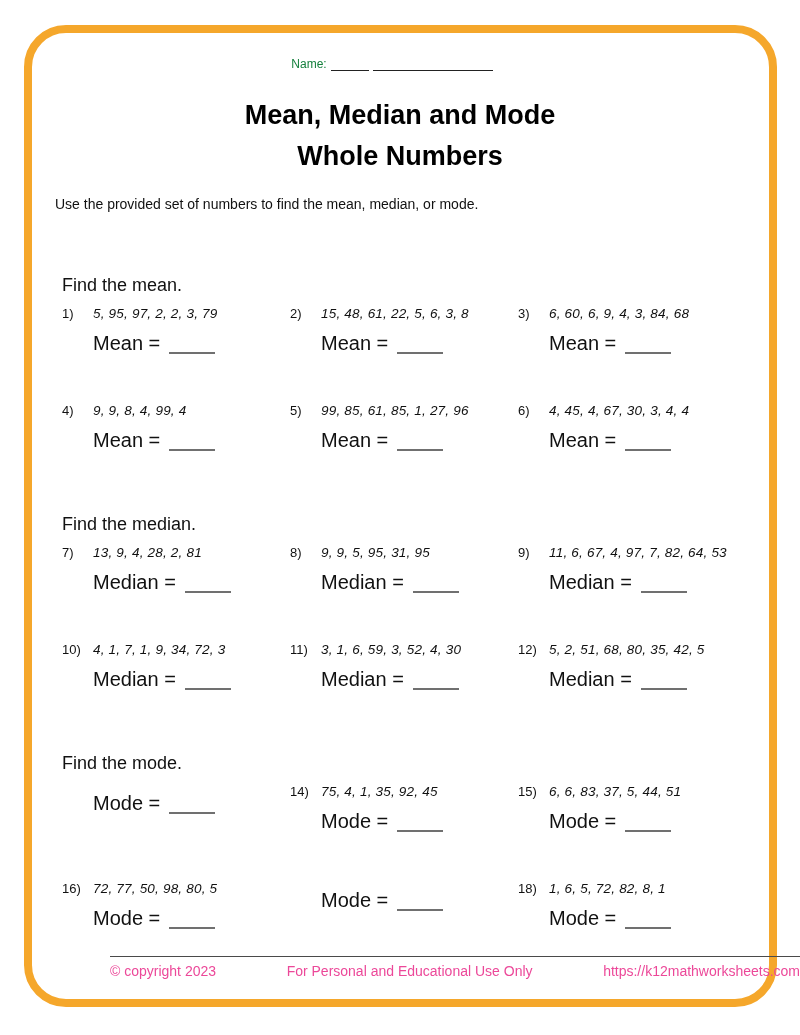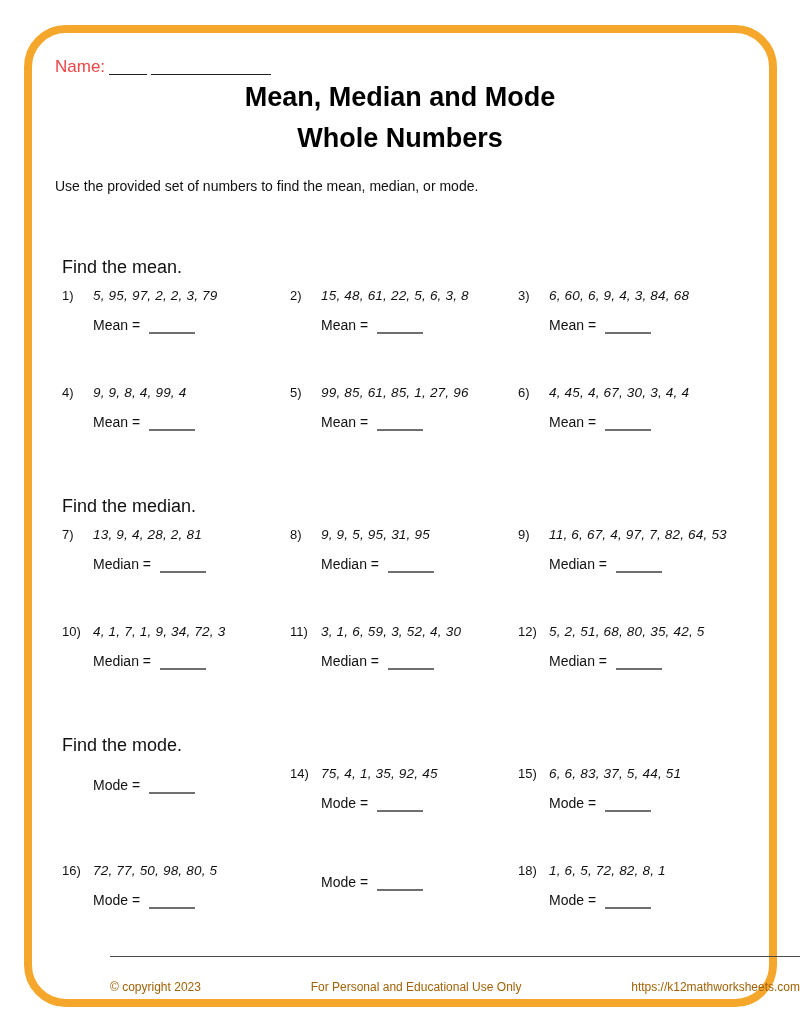--- a/index.html
+++ b/index.html
@@ -7,52 +7,52 @@
   .sheet {
     position:relative; width:800px; height:1035px; background:#ffffff;
     font-family:"Liberation Sans", sans-serif; color:#111; overflow:hidden;
   }
   .frame {
     position:absolute; left:24px; top:25px; width:753px; height:982px;
     border:8px solid #F5A72B; border-radius:42px; pointer-events:none;
   }
   .content { position:absolute; left:55px; top:0; width:690px; }
 
-  .name-row { margin-top:57px; text-align:left; padding-right:16px; font-size:17px; color:#ef4444; }
+  .name-row { margin-top:57px; text-align:center; padding-right:16px; font-size:12px; color:#15803d; }
   .name-label { margin-right:4px; }
   .name-line { display:inline-block; height:2px; border-bottom:1.5px solid #222; transform:translateY(3px); }
   .name-line.seg1 { width:38px; }
   .name-line.seg2 { width:120px; margin-left:4px; }
 
-  .title { text-align:center; font-size:27px; font-weight:700; line-height:41px; color:#000; }
+  .title { margin-top:24px; text-align:center; font-size:27px; font-weight:700; line-height:41px; color:#000; }
 
   .instruction { margin-top:19px; font-size:14px; color:#111; }
 
   .section { margin-top:63px; }
   .section:first-of-type { margin-top:10px; }
   .section-heading { font-size:18px; margin:0 0 9px 7px; color:#111; }
 
   .problems {
     display:grid; margin-left:7px;
     grid-template-columns:228px 228px 227px;
     row-gap:48px;
   }
   .problem { font-size:13.5px; }
   .prob-line1 { display:flex; line-height:18px; }
   .prob-num { width:31px; flex:0 0 31px; font-size:13px; }
   .prob-numbers { white-space:nowrap; letter-spacing:0.2px;font-style:italic; }
-  .prob-line2 { margin-top:9px; padding-left:31px; font-size:14px; line-height:22px; }
+  .prob-line2 { margin-top:9px; padding-left:31px; font-size:20px; line-height:22px; }
   .answer-blank {
     display:inline-block; width:46px; height:8px;
     border-bottom:2px solid #707070; margin-left:9px; transform:translateY(4px);
   }
 
   .footer { position:absolute; left:55px; top:956px; width:690px; }
   .footer-rule { border:none; border-top:1.5px solid #4a4a4a; height:0; }
-  .footer-row { display:flex; justify-content:space-between; align-items:baseline; margin-top:23px; font-size:12px; color:#a16207; }
+  .footer-row { display:flex; justify-content:space-between; align-items:baseline; margin-top:6px; font-size:14px; color:#ec4899; }
 </style>
 </head>
 <body>
 
 <div class="sheet">
   <div class="frame"></div>
 
   <div class="content">
 
     <div class="name-row">

